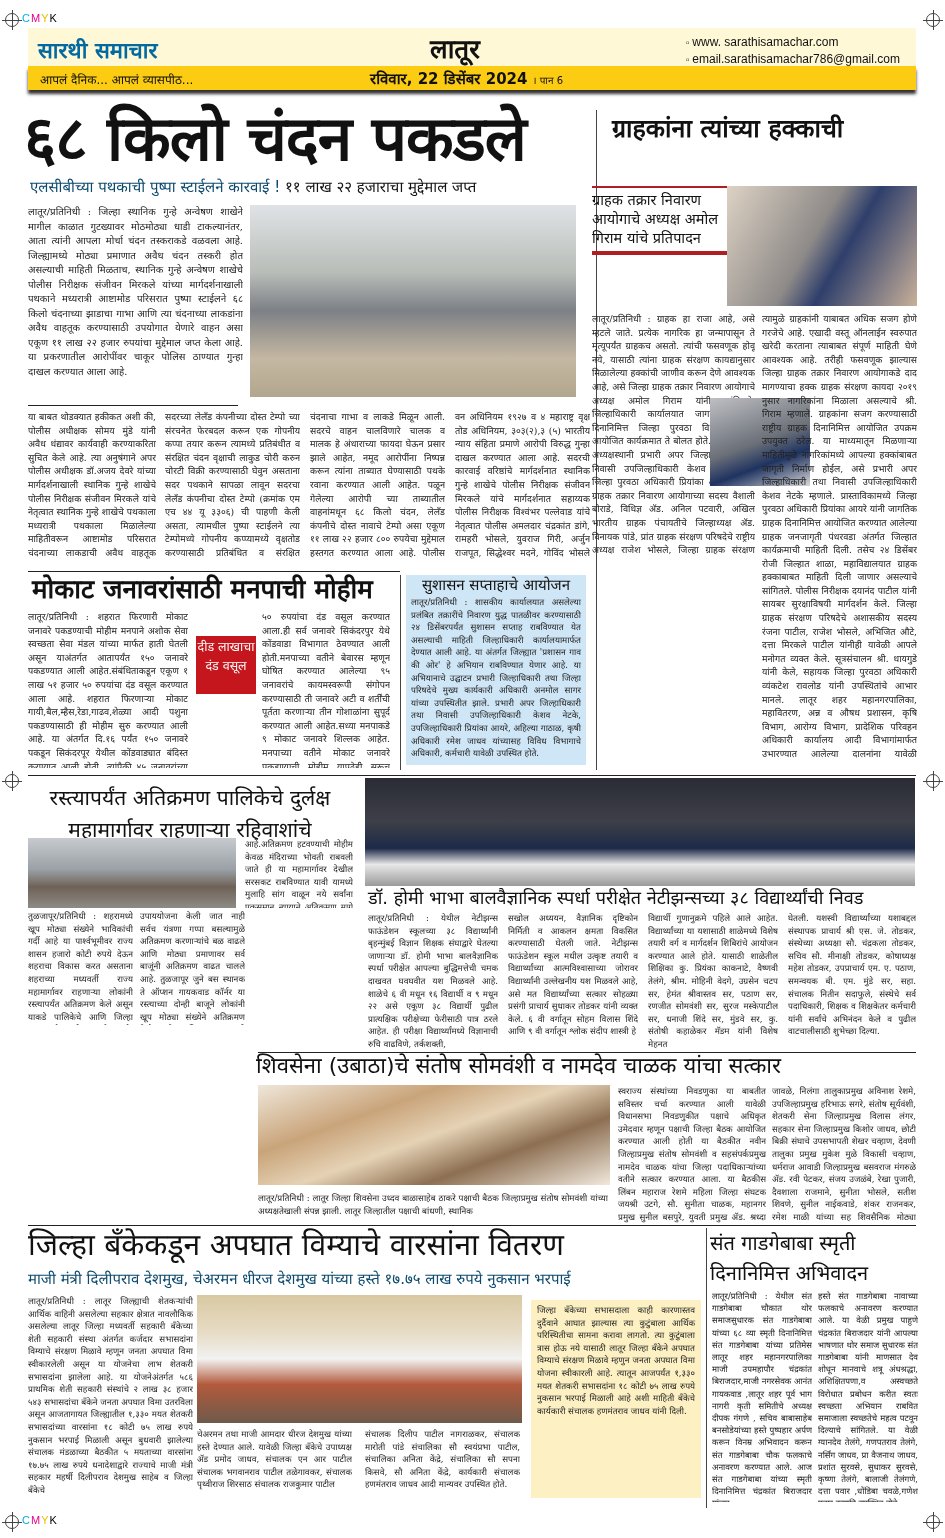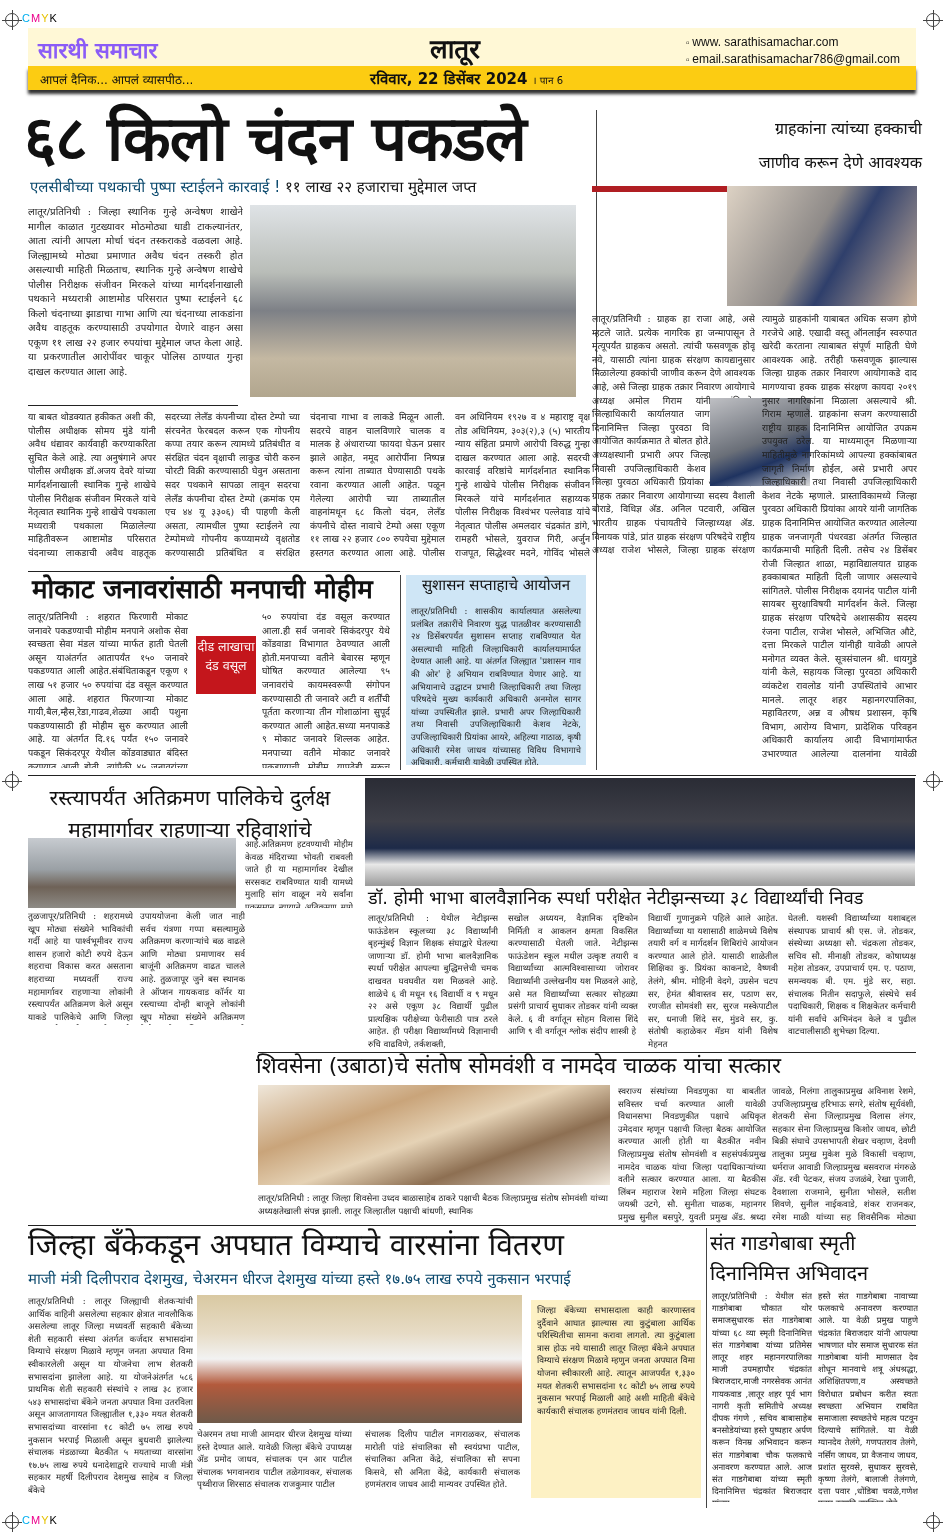--- a/index.html
+++ b/index.html
@@ -5,21 +5,21 @@
 *{box-sizing:border-box;margin:0;padding:0}
 body{width:945px;height:1538px;background:#fff;position:relative;overflow:hidden;font-family:"DejaVu Serif","Liberation Serif",serif;color:#111}
 .abs{position:absolute}
 .reg{position:absolute;width:14px;height:14px;border:1px solid #444;border-radius:50%}
 .reg:before{content:"";position:absolute;left:6px;top:-4px;width:1px;height:20px;background:#444}
 .reg:after{content:"";position:absolute;top:6px;left:-4px;height:1px;width:20px;background:#444}
 .cmyk{font-family:"Liberation Sans",sans-serif;font-size:11px;letter-spacing:1px}
 .cmyk .c{color:#00aeef}.cmyk .m{color:#ec008c}.cmyk .y{color:#e6c200}.cmyk .k{color:#000}
 .mast-top{left:28px;top:28px;width:888px;height:38px;background:#fff8d6}
 .mast-bar{left:28px;top:66px;width:888px;height:24px;background:#fccc12;box-shadow:0 4px 3px #333}
-.brand{left:38px;top:34px;font-size:22px;font-weight:bold;color:#8b5cf6;font-family:"DejaVu Sans",sans-serif}
+.brand{left:38px;top:34px;font-size:22px;font-weight:bold;color:#0369a1;font-family:"DejaVu Sans",sans-serif}
 .city{left:430px;top:30px;font-size:26px;font-weight:bold;font-family:"DejaVu Sans",sans-serif}
 .links{left:686px;top:34px;font-size:12px;font-family:"Liberation Sans",sans-serif;line-height:17px}
 .links div:before{content:"▫ ";font-size:10px}
 .tagline{left:40px;top:71px;font-size:12px;font-family:"DejaVu Sans",sans-serif}
 .dateline{left:370px;top:68px;font-size:15px;font-weight:bold;font-family:"DejaVu Sans",sans-serif}
 .dateline small{font-size:10px;font-weight:normal}
 .h1{font-family:"DejaVu Sans",sans-serif;font-weight:bold;line-height:1}
 .txt{font-size:9.2px;line-height:13.6px;text-align:justify;color:#222}
 .col{position:absolute}
 .photo{position:absolute;background:linear-gradient(135deg,#8a8f96,#c9ccd0 40%,#6c7078 70%,#a0a4aa)}
@@ -62,46 +62,46 @@
   <div class="rule" style="left:28px;top:405px;width:210px;height:1px" data-name="divider"></div>
   <div class="col txt" style="left:28px;top:410px;width:128px" data-name="lead-col-1">या बाबत थोडक्यात हकीकत अशी की, पोलीस अधीक्षक सोमय मुंडे यांनी अवैध धंद्यावर कार्यवाही करण्याकरिता सुचित केले आहे. त्या अनुषंगाने अपर पोलीस अधीक्षक डॉ.अजय देवरे यांच्या मार्गदर्शनाखाली स्थानिक गुन्हे शाखेचे पोलीस निरीक्षक संजीवन मिरकले यांचे नेतृत्वात स्थानिक गुन्हे शाखेचे पथकाला मध्यरात्री पथकाला मिळालेल्या माहितीवरून आष्टामोड परिसरात चंदनाच्या लाकडाची अवैध वाहतूक करणाऱ्या लहान टेम्पोला पकडण्यात आले.</div>
   <div class="col txt" style="left:165px;top:410px;width:135px" data-name="lead-col-2">सदरच्या लेलँड कंपनीच्या दोस्त टेम्पो च्या संरचनेत फेरबदल करून एक गोपनीय कप्पा तयार करून त्यामध्ये प्रतिबंधीत व संरक्षित चंदन वृक्षाची लाकुड चोरी करुन चोरटी विक्री करण्यासाठी घेवुन असताना सदर पथकाने सापळा लावून सदरचा लेलँड कंपनीचा दोस्त टेम्पो (क्रमांक एम एच ४४ यू ३३०६) ची पाहणी केली असता, त्यामधील पुष्पा स्टाईलने त्या टेम्पोमध्ये गोपनीय कप्प्यामध्ये वृक्षतोड करण्यासाठी प्रतिबंधित व संरक्षित चंदनाची साल काढून तासलेला</div>
   <div class="col txt" style="left:310px;top:410px;width:135px" data-name="lead-col-3">चंदनाचा गाभा व लाकडे मिळून आली. सदरचे वाहन चालविणारे चालक व मालक हे अंधाराच्या फायदा घेऊन प्रसार झाले आहेत, नमूद आरोपींना निष्पन्न करून त्यांना ताब्यात घेण्यासाठी पथके रवाना करण्यात आली आहेत. पळून गेलेल्या आरोपी च्या ताब्यातील वाहनांमधून ६८ किलो चंदन, लेलँड कंपनीचे दोस्त नावाचे टेम्पो असा एकूण ११ लाख २२ हजार ८०० रुपयेचा मुद्देमाल हस्तगत करण्यात आला आहे. पोलीस ठाणे चाकूर येथे नमूद आरोपी विरुद्ध कलम ४१,४२ भारतीय</div>
   <div class="col txt" style="left:455px;top:410px;width:135px" data-name="lead-col-4">वन अधिनियम १९२७ व ४ महाराष्ट्र वृक्ष तोड अधिनियम, ३०३(२),३ (५) भारतीय न्याय संहिता प्रमाणे आरोपी विरुद्ध गुन्हा दाखल करण्यात आला आहे. सदरची कारवाई वरिष्ठांचे मार्गदर्शनात स्थानिक गुन्हे शाखेचे पोलीस निरीक्षक संजीवन मिरकले यांचे मार्गदर्शनात सहाय्यक पोलीस निरीक्षक विश्वंभर पल्लेवाड यांचे नेतृत्वात पोलीस अमलदार चंद्रकांत डांगे, रामहरी भोसले, युवराज गिरी, अर्जुन राजपूत, सिद्धेश्वर मदने, गोविंद भोसले यांनी केली आहे.</div>
 </section>
 
 <div class="vrule" style="left:596px;top:110px;height:660px" data-name="column-divider"></div>
 
 <section data-name="consumer-rights-story">
-  <div class="abs h1" style="left:612px;top:112px;font-size:16px;font-weight:normal;text-align:right;width:310px;line-height:34px" data-name="consumer-headline">
+  <div class="abs h1" style="left:612px;top:112px;font-size:25px;font-weight:bold;text-align:left;width:310px;line-height:34px" data-name="consumer-headline">
       <div data-name="consumer-headline-line-1">ग्राहकांना त्यांच्या हक्काची</div>
-      <div data-name="consumer-headline-line-2">जाणीव करून देणे आवश्यक</div>
     </div>
   <div class="abs" style="left:592px;top:186px;width:135px" data-name="consumer-decks">
     <div class="redline" data-name="divider"></div>
+    <div class="deck" style="padding:3px 0" data-name="consumer-deck-1">ग्राहक तक्रार निवारण आयोगाचे अध्यक्ष अमोल गिराम यांचे प्रतिपादन</div>
     <div class="redline" data-name="divider"></div>
     <div class="redline" data-name="divider"></div>
   </div>
   <div class="photo" style="left:727px;top:186px;width:190px;height:120px;background:linear-gradient(120deg,#ddd2c4,#8e8a88 45%,#2f3f6b 60%,#c8b09a)" data-name="consumer-event-photo"></div>
   <div class="col txt" style="left:592px;top:312px;width:163px" data-name="consumer-col-1">लातूर/प्रतिनिधी : ग्राहक हा राजा आहे, असे म्हटले जाते. प्रत्येक नागरिक हा जन्मापासून ते मृत्यूपर्यंत ग्राहकच असतो. त्यांची फसवणूक होवू नये, यासाठी त्यांना ग्राहक संरक्षण कायद्यानुसार मिळालेल्या हक्कांची जाणीव करून देणे आवश्यक आहे, असे जिल्हा ग्राहक तक्रार निवारण आयोगाचे अध्यक्ष अमोल गिराम यांनी सांगितले. जिल्हाधिकारी कार्यालयात जागतिक ग्राहक दिनानिमित्त जिल्हा पुरवठा विभागाच्यावतीने आयोजित कार्यक्रमात ते बोलत होते. कार्यक्रमाच्या अध्यक्षस्थानी प्रभारी अपर जिल्हाधिकारी तथा निवासी उपजिल्हाधिकारी केशव नेटके होते. जिल्हा पुरवठा अधिकारी प्रियांका आयरे, जिल्हा ग्राहक तक्रार निवारण आयोगाच्या सदस्य वैशाली बोराडे, विधिज्ञ अ‍ॅड. अनिल पटवारी, अखिल भारतीय ग्राहक पंचायतीचे जिल्हाध्यक्ष ॲड. विनायक पांडे, प्रांत ग्राहक संरक्षण परिषदेचे राष्ट्रीय अध्यक्ष राजेश भोसले, जिल्हा ग्राहक संरक्षण परिषदेचे अशासकीय सदस्य प्रल्हाद तिवारी, शिवशंकर रायवाडे, बालासाहेब शिंदे, विपुल शेंडगे, शामसुंदर मानधना, इस्माईल शेख, संगमेश्वर रासुरे, मंजुषा ढेपे, व्यंकट कुलकर्णी, सतीष देशमुख, रंजना मालुसरे, एन. जी. माळी, गीता मोरे, नितीन कल्याणी, अभिजित औटे यावेळी उपस्थित होते. ग्राहक संरक्षण कायद्याविषयी जनजागृती होण्यासाठी जागतिक ग्राहक दिनानिमित्त करण्यात आलेले उपक्रम कौतुकास्पद आहेत. या उपक्रमांच्या माध्यमातून नागरिकांना कायद्याची माहिती मिळेल, तसेच आपली फसवणूक झाली तर काय केले पाहिजे, याबाबत जाणीव जागृती होण्यास मदत होईल. सध्या ई-कॉमर्स संकेतस्थळावरून ऑनलाईन शॉपिंगचे प्रमाण वाढले आहे. या माध्यमातूनही ग्राहकांची फसवणूक होवू शकते.</div>
   <div class="photo" style="left:710px;top:398px;width:100px;height:88px;background:linear-gradient(160deg,#bfc0c4,#6a6f78 50%,#1f3360 70%,#d8d8d8)" data-name="speaker-photo"></div>
   <div class="col txt" style="left:762px;top:312px;width:155px" data-name="consumer-col-2">त्यामुळे ग्राहकांनी याबाबत अधिक सजग होणे गरजेचे आहे. एखादी वस्तू ऑनलाईन स्वरुपात खरेदी करताना त्याबाबत संपूर्ण माहिती घेणे आवश्यक आहे. तरीही फसवणूक झाल्यास जिल्हा ग्राहक तक्रार निवारण आयोगाकडे दाद मागण्याचा हक्क ग्राहक संरक्षण कायदा २०१९ नुसार नागरिकांना मिळाला असल्याचे श्री. गिराम म्हणाले. ग्राहकांना सजग करण्यासाठी राष्ट्रीय ग्राहक दिनानिमित्त आयोजित उपक्रम उपयुक्त ठरेल. या माध्यमातून मिळणाऱ्या माहितीमुळे नागरिकांमध्ये आपल्या हक्कांबाबत जागृती निर्माण होईल, असे प्रभारी अपर जिल्हाधिकारी तथा निवासी उपजिल्हाधिकारी केशव नेटके म्हणाले. प्रास्ताविकामध्ये जिल्हा पुरवठा अधिकारी प्रियांका आयरे यांनी जागतिक ग्राहक दिनानिमित्त आयोजित करण्यात आलेल्या ग्राहक जनजागृती पंधरवडा अंतर्गत जिल्हात कार्यक्रमाची माहिती दिली. तसेच २४ डिसेंबर रोजी जिल्हात शाळा, महाविद्यालयात ग्राहक हक्काबाबत माहिती दिली जाणार असल्याचे सांगितले. पोलीस निरीक्षक दयानंद पाटील यांनी सायबर सुरक्षाविषयी मार्गदर्शन केले. जिल्हा ग्राहक संरक्षण परिषदेचे अशासकीय सदस्य रंजना पाटील, राजेश भोसले, अभिजित औटे, दत्ता मिरकले पाटील यांनीही यावेळी आपले मनोगत व्यक्त केले. सूत्रसंचालन श्री. धायगुडे यांनी केले, सहायक जिल्हा पुरवठा अधिकारी व्यंकटेश रावलोड यांनी उपस्थितांचे आभार मानले. लातूर शहर महानगरपालिका, महावितरण, अन्न व औषध प्रशासन, कृषि विभाग, आरोग्य विभाग, प्रादेशिक परिवहन अधिकारी कार्यालय आदी विभागांमार्फत उभारण्यात आलेल्या दालनांना यावेळी मान्यवरांनी व नागरिकांनी भेटी देवून माहिती घेतली.</div>
 </section>
 
 <div class="rule" style="left:28px;top:571px;width:372px;height:1px" data-name="divider"></div>
 <section data-name="stray-animals-story">
   <div class="abs h1" style="left:32px;top:576px;font-size:26px" data-name="stray-animals-headline">मोकाट जनावरांसाठी मनपाची मोहीम</div>
   <div class="col txt" style="left:28px;top:610px;width:160px" data-name="stray-col-1">लातूर/प्रतिनिधी : शहरात फिरणारी मोकाट जनावरे पकडण्याची मोहीम मनपाने अशोक सेवा स्वच्छता सेवा मंडल यांच्या मार्फत हाती घेतली असून याअंतर्गत आतापर्यंत १५० जनावरे पकडण्यात आली आहेत.संबंधिताकडून एकूण १ लाख ५१ हजार ५० रुपयांचा दंड वसूल करण्यात आला आहे. शहरात फिरणाऱ्या मोकाट गायी,बैल,म्हैस,रेडा,गाढव,शेळ्या आदी पशुना पकडण्यासाठी ही मोहीम सुरु करण्यात आली आहे. या अंतर्गत दि.१६ पर्यंत १५० जनावरे पकडून सिकंदरपूर येथील कोंडवाड्यात बंदिस्त करण्यात आली होती. त्यांपैकी ४५ जनावरांच्या मालकाकडून १ लाख ५१ हजार</div>
   <div class="abs" style="left:196px;top:636px;width:60px;height:58px;background:#c4161c;color:#fff;text-align:center;font-family:'DejaVu Sans',sans-serif;font-size:12.5px;line-height:19px;padding-top:1px" data-name="fine-collected-badge">दीड लाखाचा दंड वसूल</div>
   <div class="col txt" style="left:262px;top:610px;width:128px" data-name="stray-col-2">५० रुपयांचा दंड वसूल करण्यात आला.ही सर्व जनावरे सिकंदरपुर येथे कोंडवाडा विभागात ठेवण्यात आली होती.मनपाच्या वतीने बेवारस म्हणून घोषित करण्यात आलेल्या ९५ जनावरांचे कायमस्वरूपी संगोपन करण्यासाठी ती जनावरे अटी व शर्तींची पूर्तता करणाऱ्या तीन गोशाळांना सुपूर्द करण्यात आली आहेत.सध्या मनपाकडे ९ मोकाट जनावरे शिल्लक आहेत. मनपाच्या वतीने मोकाट जनावरे पकडण्याची मोहीम यापुढेही सुरूच राहणार आहे.त्यामुळे शहरातील पशुपालकांनी आपली जनावरे रस्त्यावर मोकाट सोडू नयेत,अन्यथा ती पकडून दंडात्मक कारवाई केली जाईल, असा इशारा पालिकेच्या वतीने देण्यात आला आहे.</div>
 </section>
 <div class="vrule" style="left:400px;top:575px;height:195px" data-name="column-divider"></div>
 
 <section class="abs" style="left:406px;top:575px;width:180px;height:190px;background:#cfe6f6;padding:3px 5px" data-name="good-governance-box">
-  <div class="h1" style="font-size:15px;font-weight:normal;text-align:center;margin-bottom:12px" data-name="good-governance-headline">सुशासन सप्ताहाचे आयोजन</div>
+  <div class="h1" style="font-size:15px;font-weight:normal;text-align:center;margin-bottom:3px" data-name="good-governance-headline">सुशासन सप्ताहाचे आयोजन</div>
   <div class="txt" style="font-size:8.6px;line-height:12.6px" data-name="good-governance-body">लातूर/प्रतिनिधी : शासकीय कार्यालयात असलेल्या प्रलंबित तक्रारींचे निवारण युद्ध पातळीवर करण्यासाठी २४ डिसेंबरपर्यंत सुशासन सप्ताह राबविण्यात येत असल्याची माहिती जिल्हाधिकारी कार्यालयामार्फत देण्यात आली आहे. या अंतर्गत जिल्ह्यात 'प्रशासन गाव की ओर' हे अभियान राबविण्यात येणार आहे. या अभियानाचे उद्घाटन प्रभारी जिल्हाधिकारी तथा जिल्हा परिषदेचे मुख्य कार्यकारी अधिकारी अनमोल सागर यांच्या उपस्थितीत झाले. प्रभारी अपर जिल्हाधिकारी तथा निवासी उपजिल्हाधिकारी केशव नेटके, उपजिल्हाधिकारी प्रियांका आयरे, अहिल्या गाठाळ, कृषी अधिकारी रमेश जाधव यांच्यासह विविध विभागाचे अधिकारी, कर्मचारी यावेळी उपस्थित होते.</div>
 </section>
 
 <div class="rule" style="left:28px;top:775px;width:888px;height:1px" data-name="divider"></div>
 
 <section data-name="highway-encroachment-story">
   <div class="abs h1" style="left:20px;top:782px;width:340px;text-align:center;font-size:21px;font-weight:normal;line-height:32px" data-name="highway-headline">
       <div data-name="highway-headline-line-2">रस्त्यापर्यंत अतिक्रमण पालिकेचे दुर्लक्ष</div>
       <div data-name="highway-headline-line-1">महामार्गावर राहणाऱ्या रहिवाशांचे</div>
     </div>

